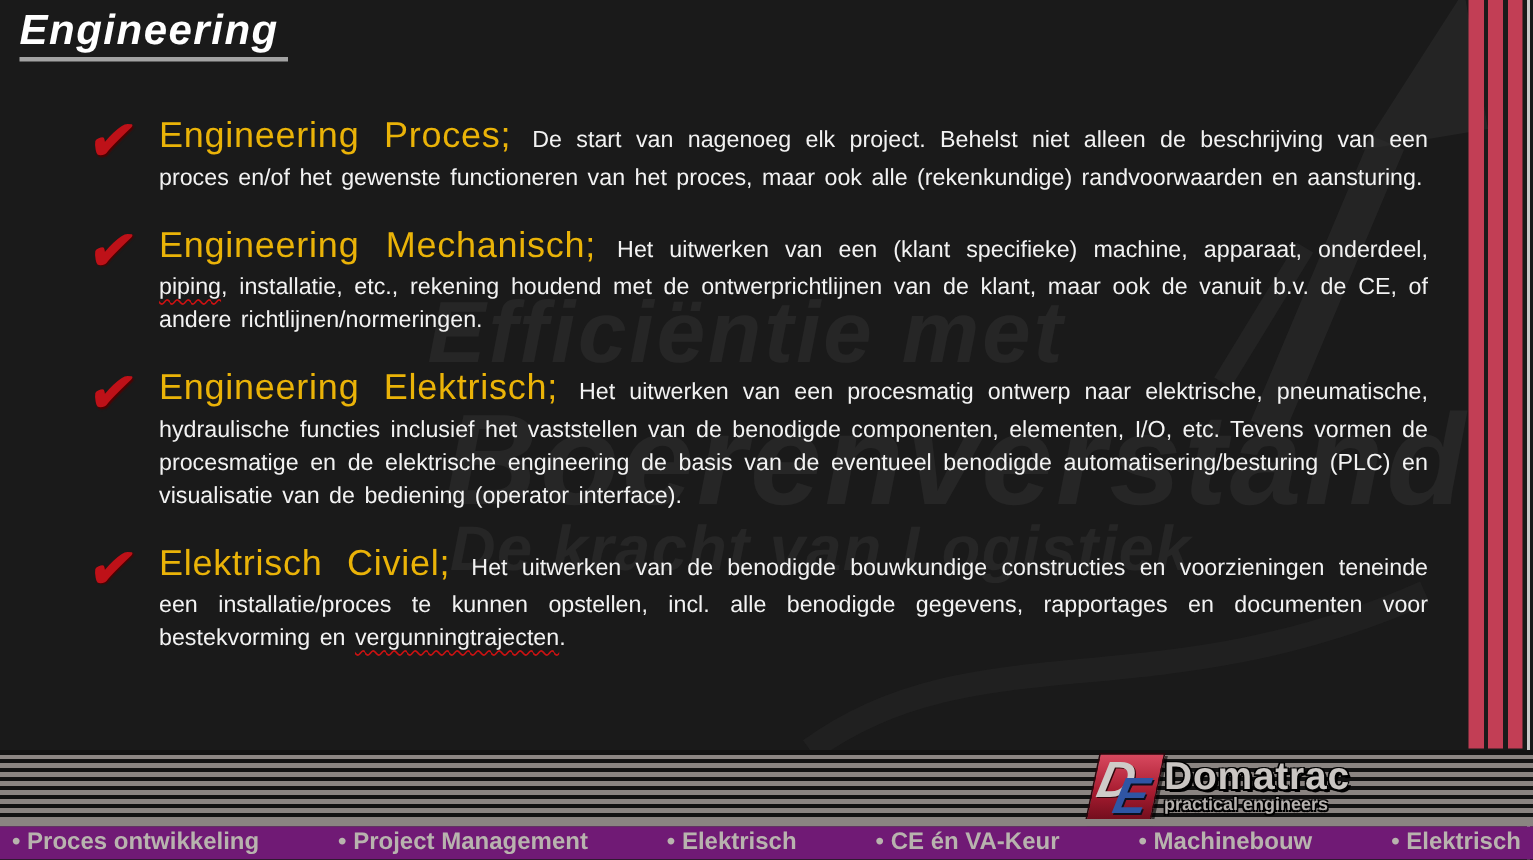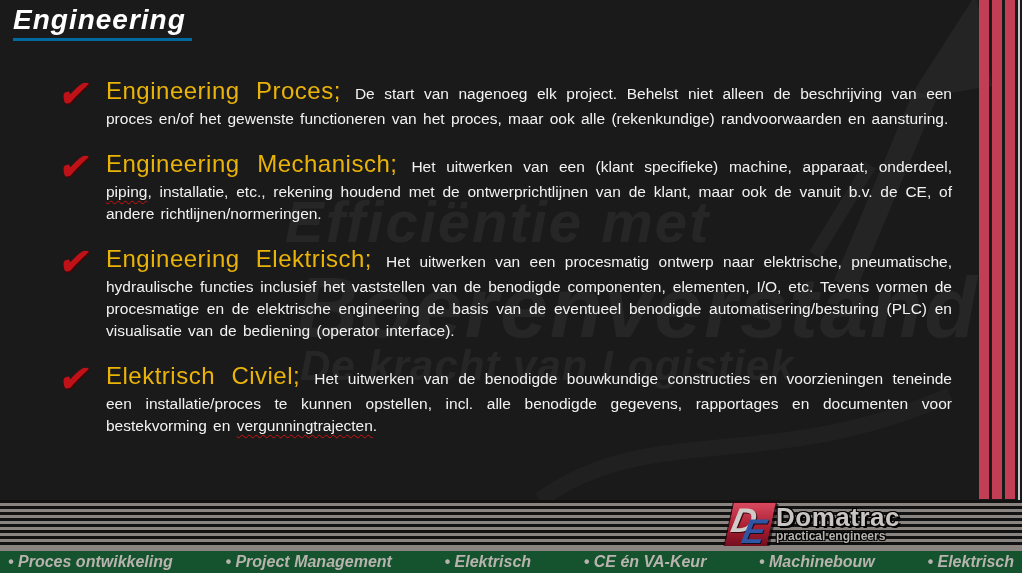--- a/index.html
+++ b/index.html
@@ -23,21 +23,21 @@
     background:linear-gradient(to right,
       #c23e55 0 10px, transparent 10px 13px,
       #c23e55 13px 23px, transparent 23px 26px,
       #c23e55 26px 36px);}
   .edge-line{position:absolute;left:1018px;top:0;width:2px;height:573px;background:#c9c9c9;}
 
   
   .title{
     position:absolute;left:13px;top:4px;margin:0;
     font-size:28px;font-weight:bold;font-style:italic;color:#ffffff;
-    display:inline-block;border-bottom:3px solid #0369a1;padding:0 6px 2px 0;
+    display:inline-block;border-bottom:3px solid #a3a3a3;padding:0 6px 2px 0;
     letter-spacing:1px;
   }
 
   
   .content{position:absolute;left:60px;top:74px;width:892px;}
   .bullet{display:flex;align-items:flex-start;margin-bottom:17px;}
   .check{
     flex:0 0 46px;font-size:36px;line-height:36px;color:#be1118;
     font-weight:bold;transform:skewX(-10deg);margin-top:2px;
     text-shadow:1px 1px 1px #500000;
@@ -58,22 +58,22 @@
 
   
   .footer-band{
     position:absolute;left:0;top:500px;width:1022px;height:46px;
     background:repeating-linear-gradient(to bottom,
       #121212 0 3px, #8a8481 3px 6px);
   }
   .footer-band::after{content:"";position:absolute;left:0;bottom:-5px;width:100%;height:5px;background:#8a8481;}
   .menu-bar{
     position:absolute;left:0;top:551px;width:1022px;height:22px;
-    background:#14532d;display:flex;justify-content:space-between;
-    align-items:center;padding:0 8px;box-sizing:border-box;font-style:italic;
+    background:#701a75;display:flex;justify-content:space-between;
+    align-items:center;padding:0 8px;box-sizing:border-box;
   }
   .menu-item{
     color:#b8b3ae;font-weight:bold;font-size:16px;white-space:nowrap;
   }
 
   
   .logo{position:absolute;left:728px;top:2px;display:flex;align-items:flex-start;}
   .badge{
     position:relative;width:42px;height:45px;
     background:linear-gradient(180deg,#d8495f 0%,#a81c30 55%,#6e0d1c 100%);

